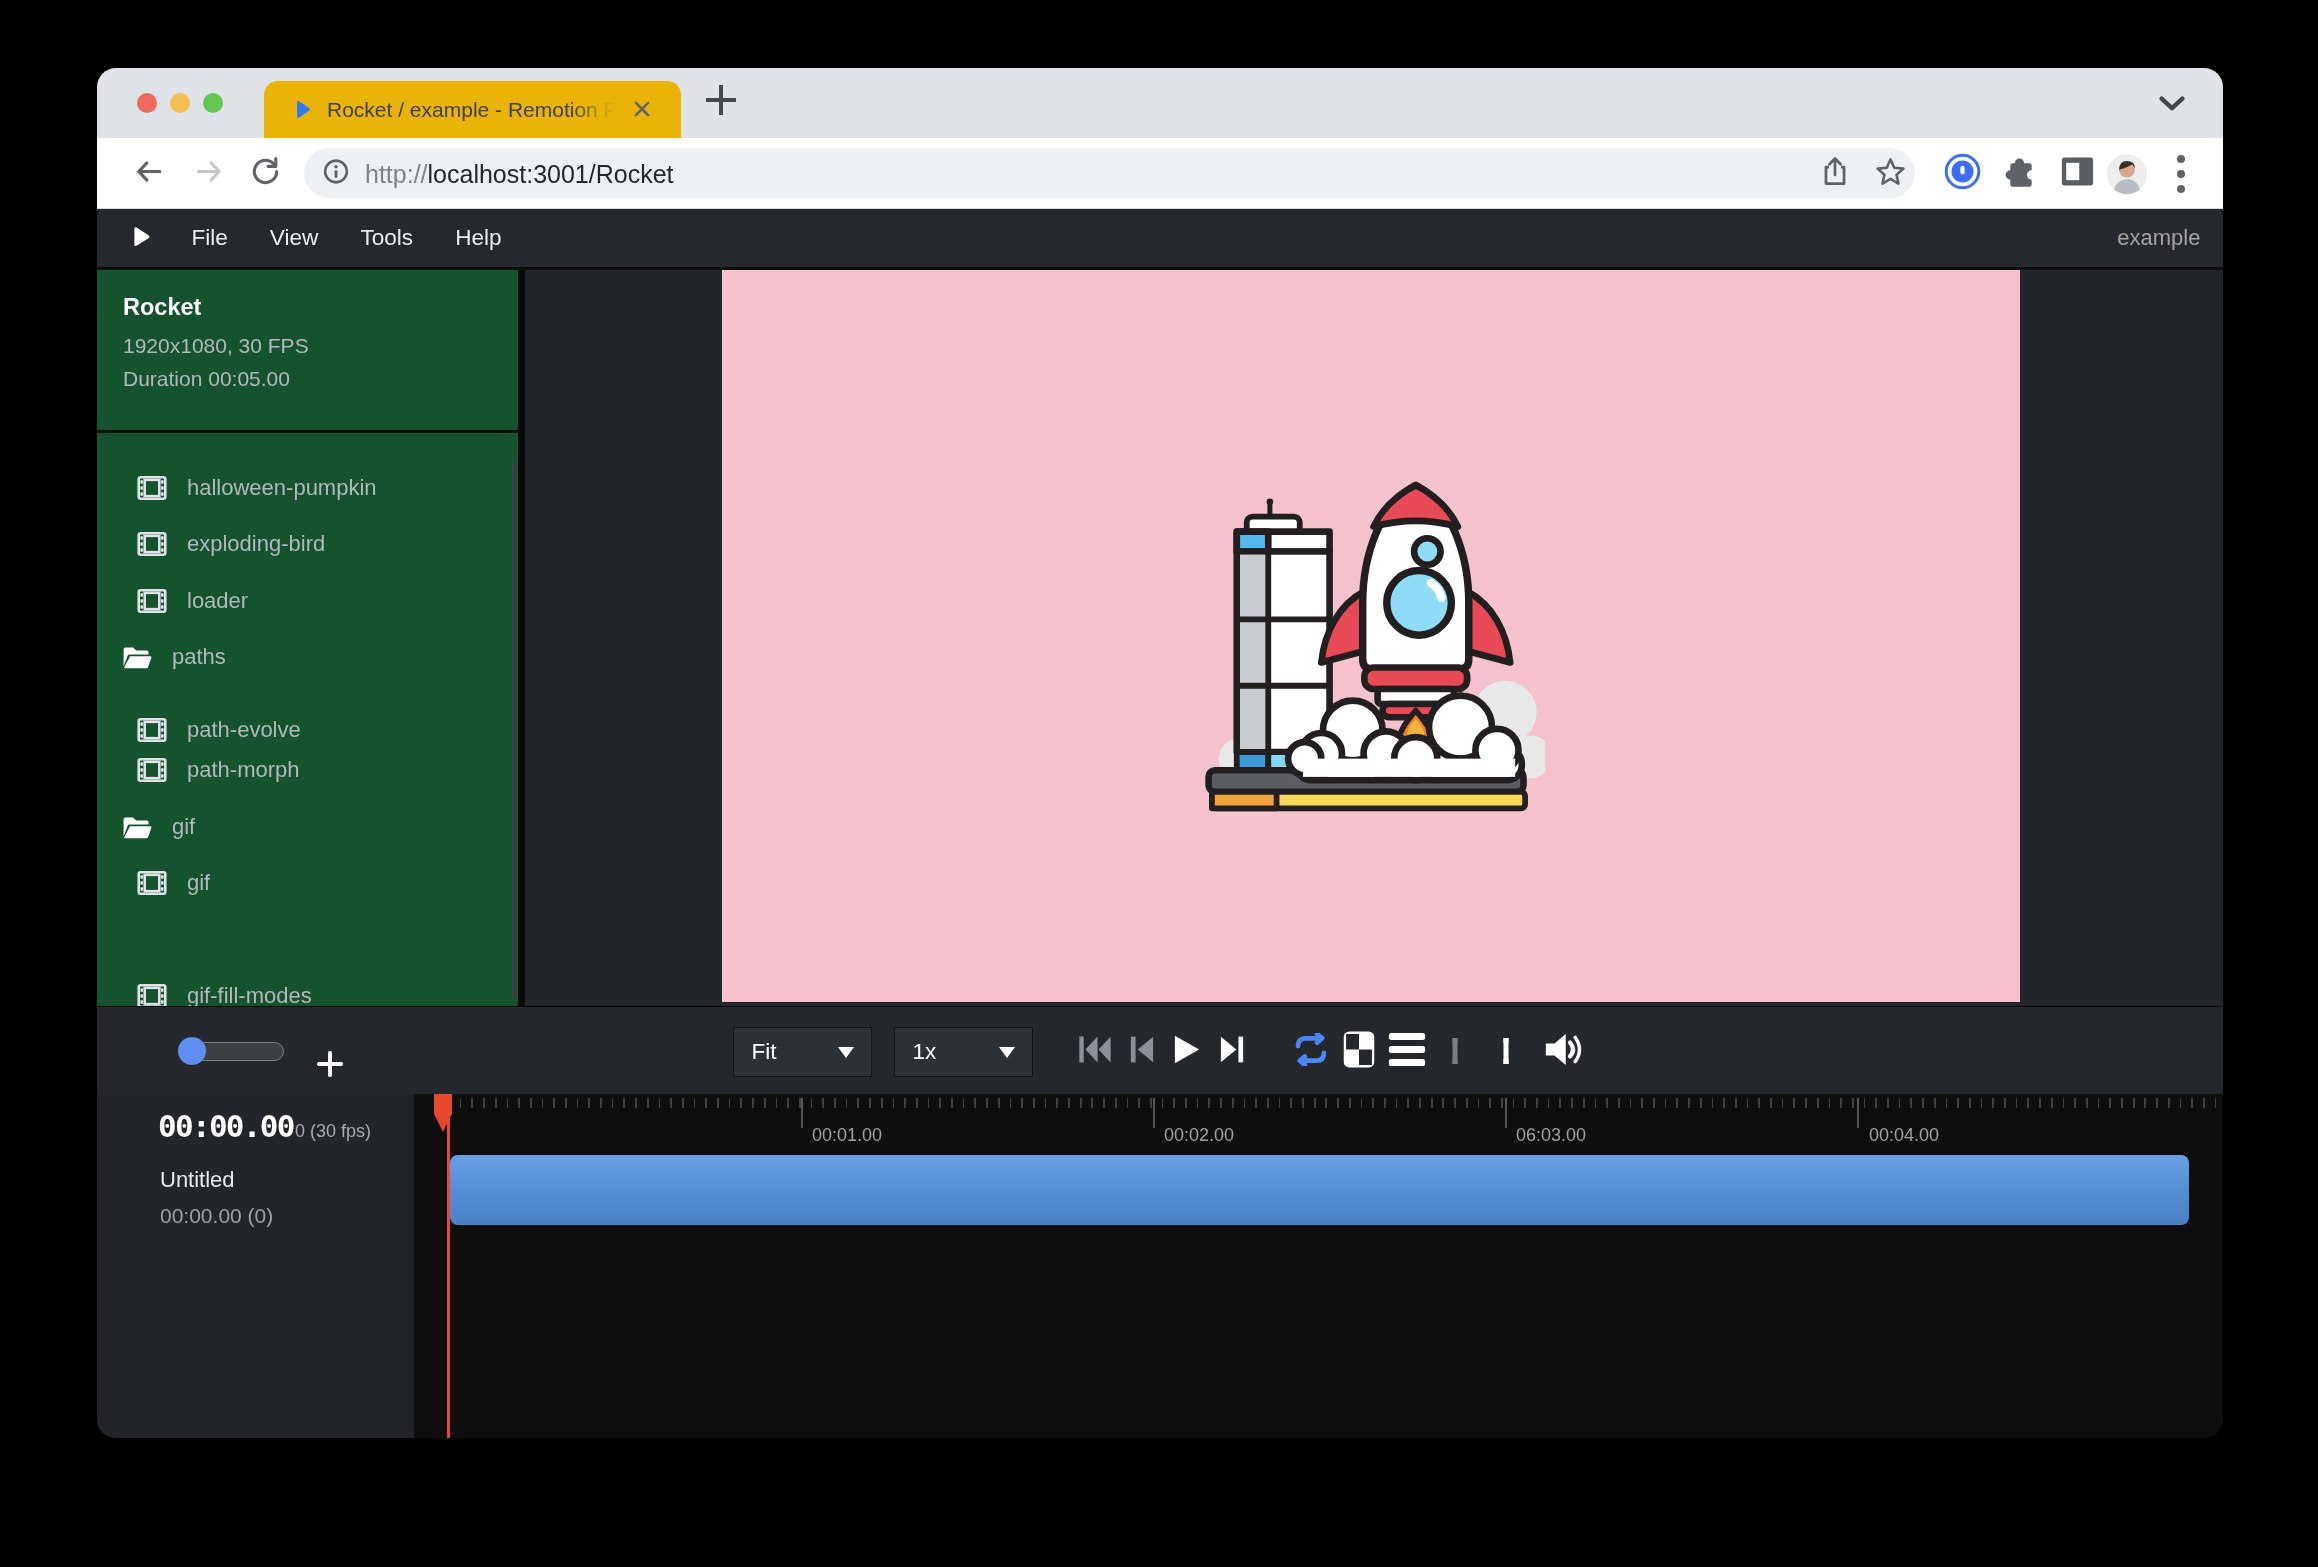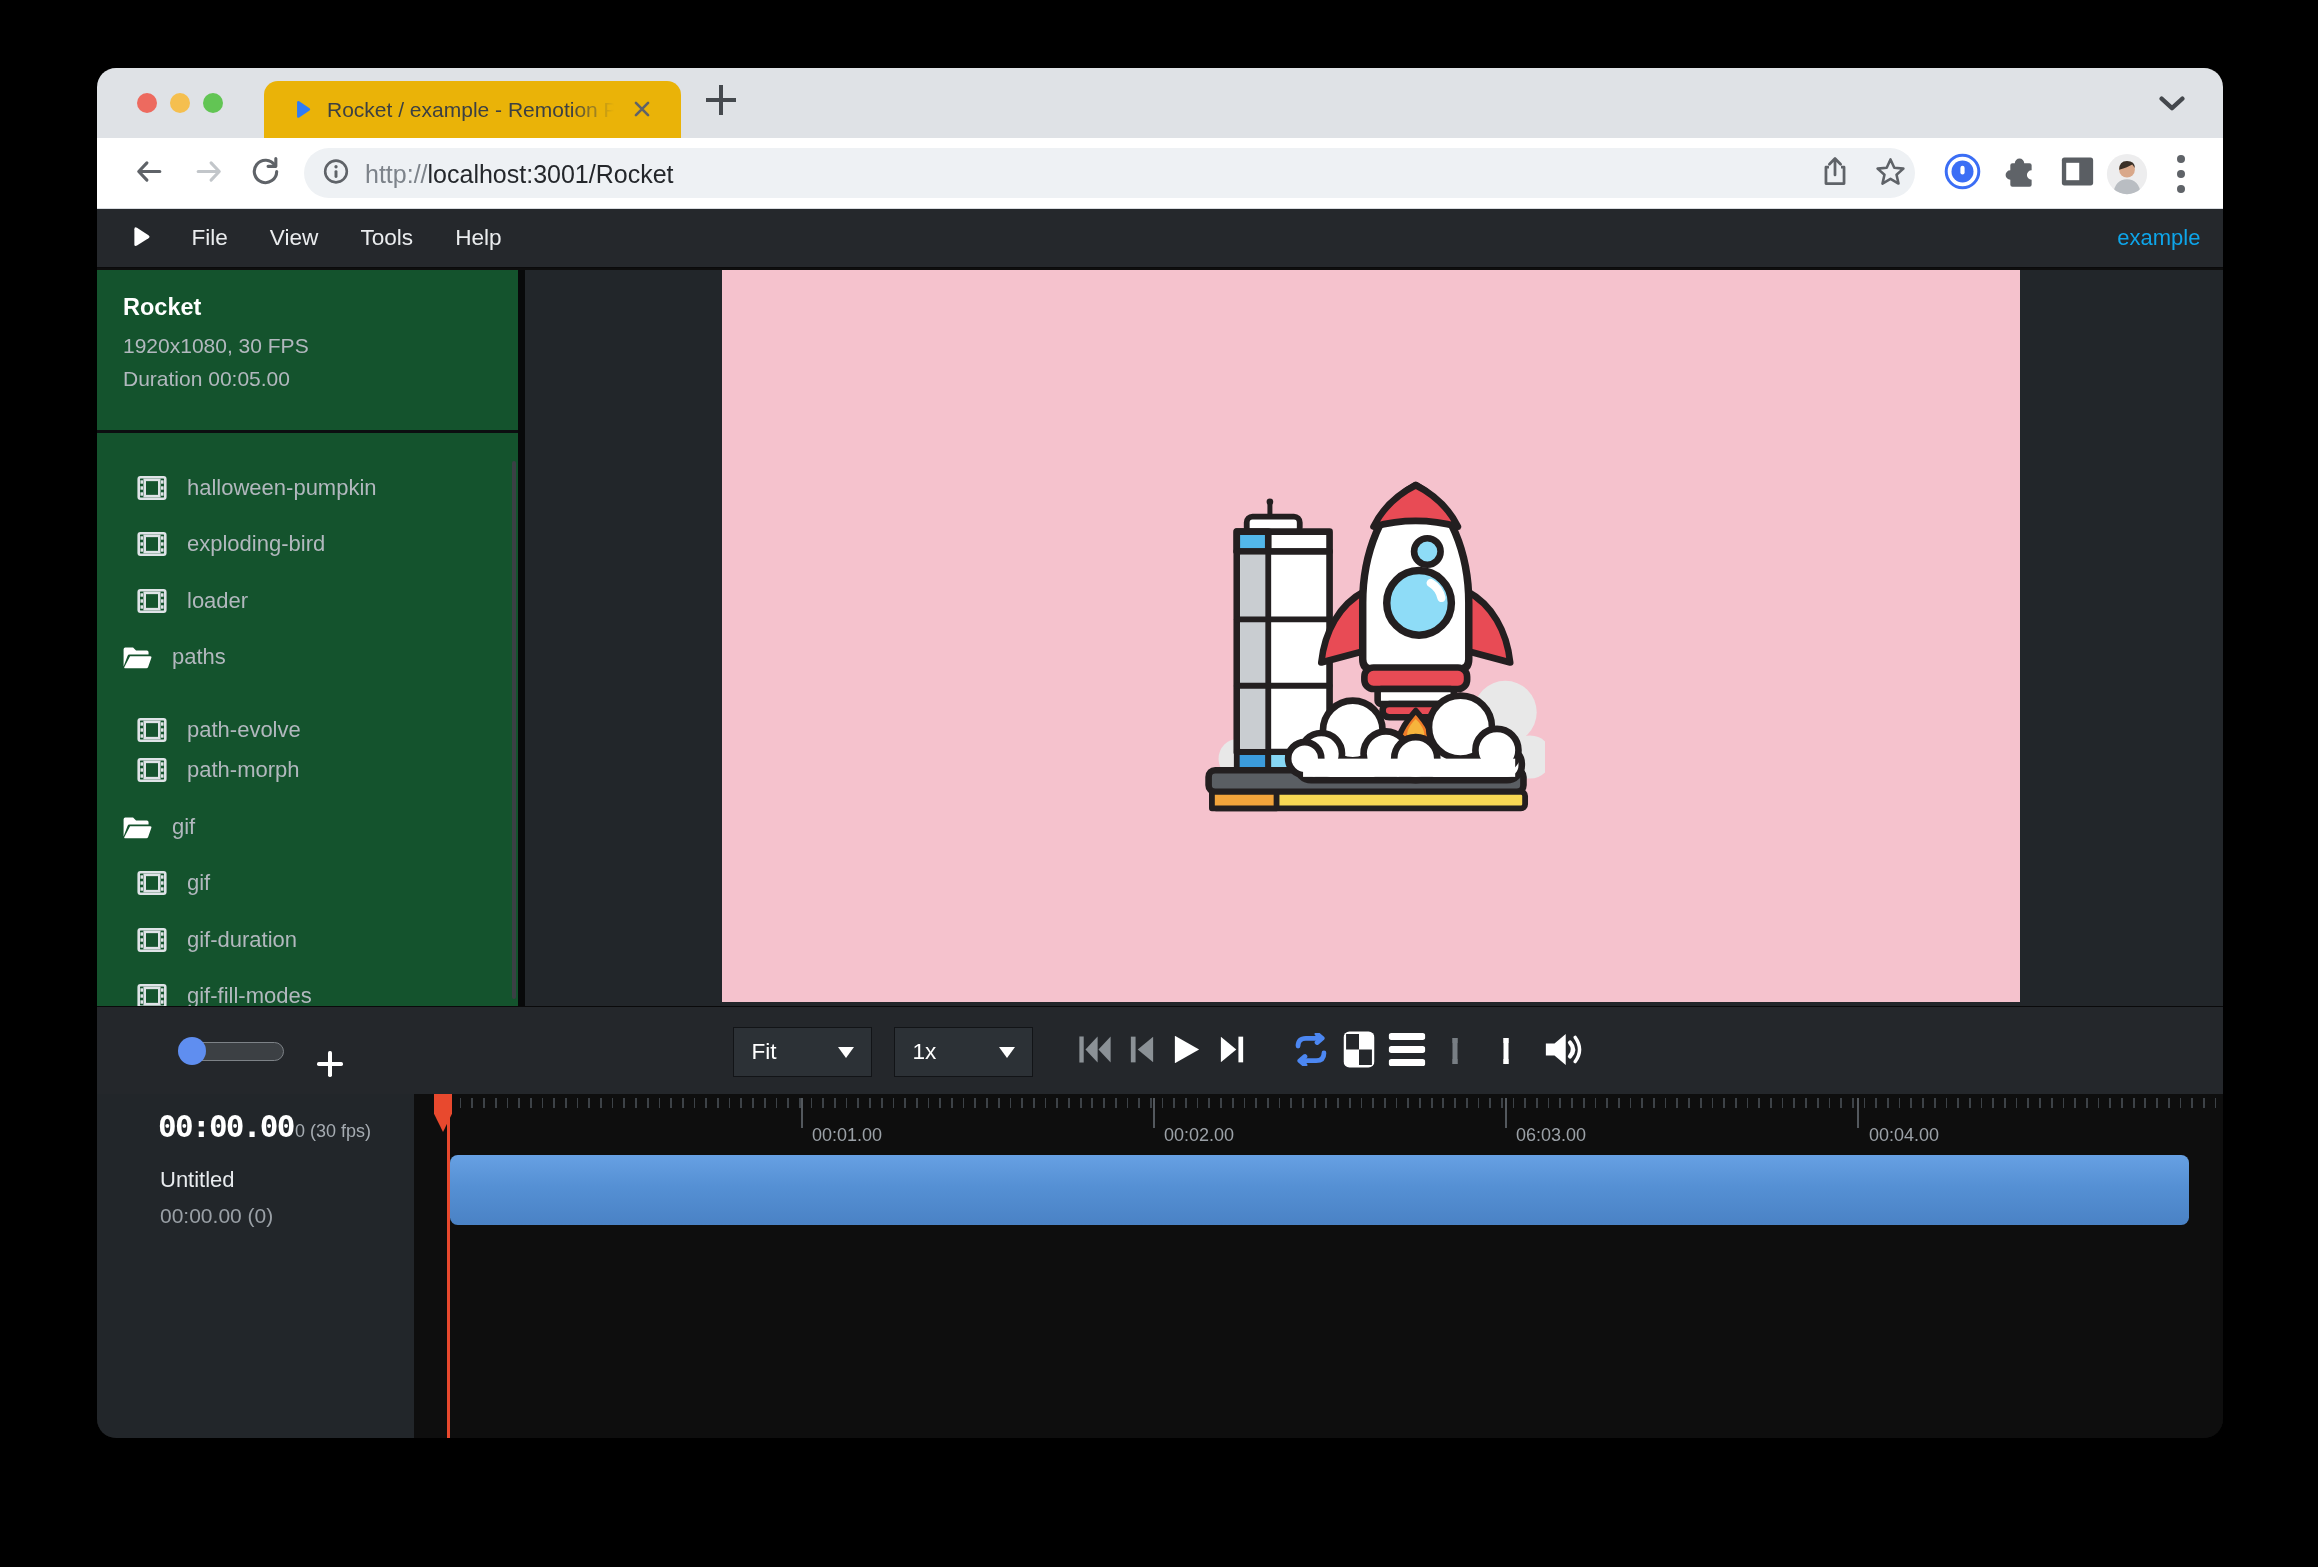--- a/index.html
+++ b/index.html
@@ -40,21 +40,21 @@
   .dots3 { position:absolute; left:2080px; top:17.4px; width:8.7px; height:38px; }
   .dots3 span { position:absolute; left:0; width:7.8px; height:7.8px; border-radius:50%; background:#5f6368; }
   .dots3 span:nth-child(1){top:0} .dots3 span:nth-child(2){top:15px} .dots3 span:nth-child(3){top:30px}
 
   
   .menubar { position:absolute; left:0; top:141px; width:100%; height:59px; background:#25282c;
              border-bottom:1.7px solid #0a0a0b; display:flex; align-items:center; }
   .r-logo { margin-left:30px; }
   .menu-items { display:flex; margin-left:17.4px; }
   .menu-item { padding:0 21px; font-size:22.6px; color:#eaecee; cursor:default; }
-  .menubar-right { position:absolute; right:22.6px; font-size:22px; color:#0ea5e9; }
+  .menubar-right { position:absolute; right:22.6px; font-size:22px; color:#a3a3a3; }
 
   
   .main { position:absolute; left:0; top:202px; width:100%; height:736px; display:flex; }
   .sidebar { position:relative; width:428px; background:#14532d; border-right:7px solid #08090a; flex:none; }
   .side-title { position:absolute; left:26px; top:24px; font-size:23.5px; font-weight:bold; color:#fff; }
   .side-meta { position:absolute; left:26px; top:64px; font-size:21px; color:#b2b8be; }
   .side-duration { position:absolute; left:26px; top:97px; font-size:21px; color:#b2b8be; }
   .side-divider { position:absolute; left:0; top:160px; width:100%; height:2.6px; background:#0c0e10; }
   .side-list { position:absolute; left:0; top:0; width:100%; height:100%; overflow:hidden; }
   .side-row { position:absolute; left:0; width:100%; height:56px; display:flex; align-items:center; cursor:pointer; }
@@ -341,35 +341,20 @@
                   <rect x="3.5" y="5" width="3" height="4" fill="#dfe3e7"></rect>
                   <rect x="3.5" y="12" width="3" height="4" fill="#dfe3e7"></rect>
                   <rect x="3.5" y="19" width="3" height="4" fill="#dfe3e7"></rect>
                   <rect x="27.5" y="5" width="3" height="4" fill="#dfe3e7"></rect>
                   <rect x="27.5" y="12" width="3" height="4" fill="#dfe3e7"></rect>
                   <rect x="27.5" y="19" width="3" height="4" fill="#dfe3e7"></rect>
                 </svg>
               </span>
               <span class="lbl">gif</span>
             </div>
-            <div class="side-row comp" style="top: 642px;">
-              <span style="display: flex;">
-                <svg width="30" height="24" viewBox="0 0 34 28">
-                  <rect x="1.5" y="1.5" width="31" height="25" rx="2" fill="none" stroke="#dfe3e7" stroke-width="3"></rect>
-                  <rect x="8.5" y="4.5" width="17" height="19" fill="none" stroke="#dfe3e7" stroke-width="3"></rect>
-                  <rect x="3.5" y="5" width="3" height="4" fill="#dfe3e7"></rect>
-                  <rect x="3.5" y="12" width="3" height="4" fill="#dfe3e7"></rect>
-                  <rect x="3.5" y="19" width="3" height="4" fill="#dfe3e7"></rect>
-                  <rect x="27.5" y="5" width="3" height="4" fill="#dfe3e7"></rect>
-                  <rect x="27.5" y="12" width="3" height="4" fill="#dfe3e7"></rect>
-                  <rect x="27.5" y="19" width="3" height="4" fill="#dfe3e7"></rect>
-                </svg>
-              </span>
-              <span class="lbl">gif-duration</span>
-            </div>
             <div class="side-row comp" style="top: 698px;">
               <span style="display: flex;">
                 <svg width="30" height="24" viewBox="0 0 34 28">
                   <rect x="1.5" y="1.5" width="31" height="25" rx="2" fill="none" stroke="#dfe3e7" stroke-width="3"></rect>
                   <rect x="8.5" y="4.5" width="17" height="19" fill="none" stroke="#dfe3e7" stroke-width="3"></rect>
                   <rect x="3.5" y="5" width="3" height="4" fill="#dfe3e7"></rect>
                   <rect x="3.5" y="12" width="3" height="4" fill="#dfe3e7"></rect>
                   <rect x="3.5" y="19" width="3" height="4" fill="#dfe3e7"></rect>
                   <rect x="27.5" y="5" width="3" height="4" fill="#dfe3e7"></rect>
                   <rect x="27.5" y="12" width="3" height="4" fill="#dfe3e7"></rect>

